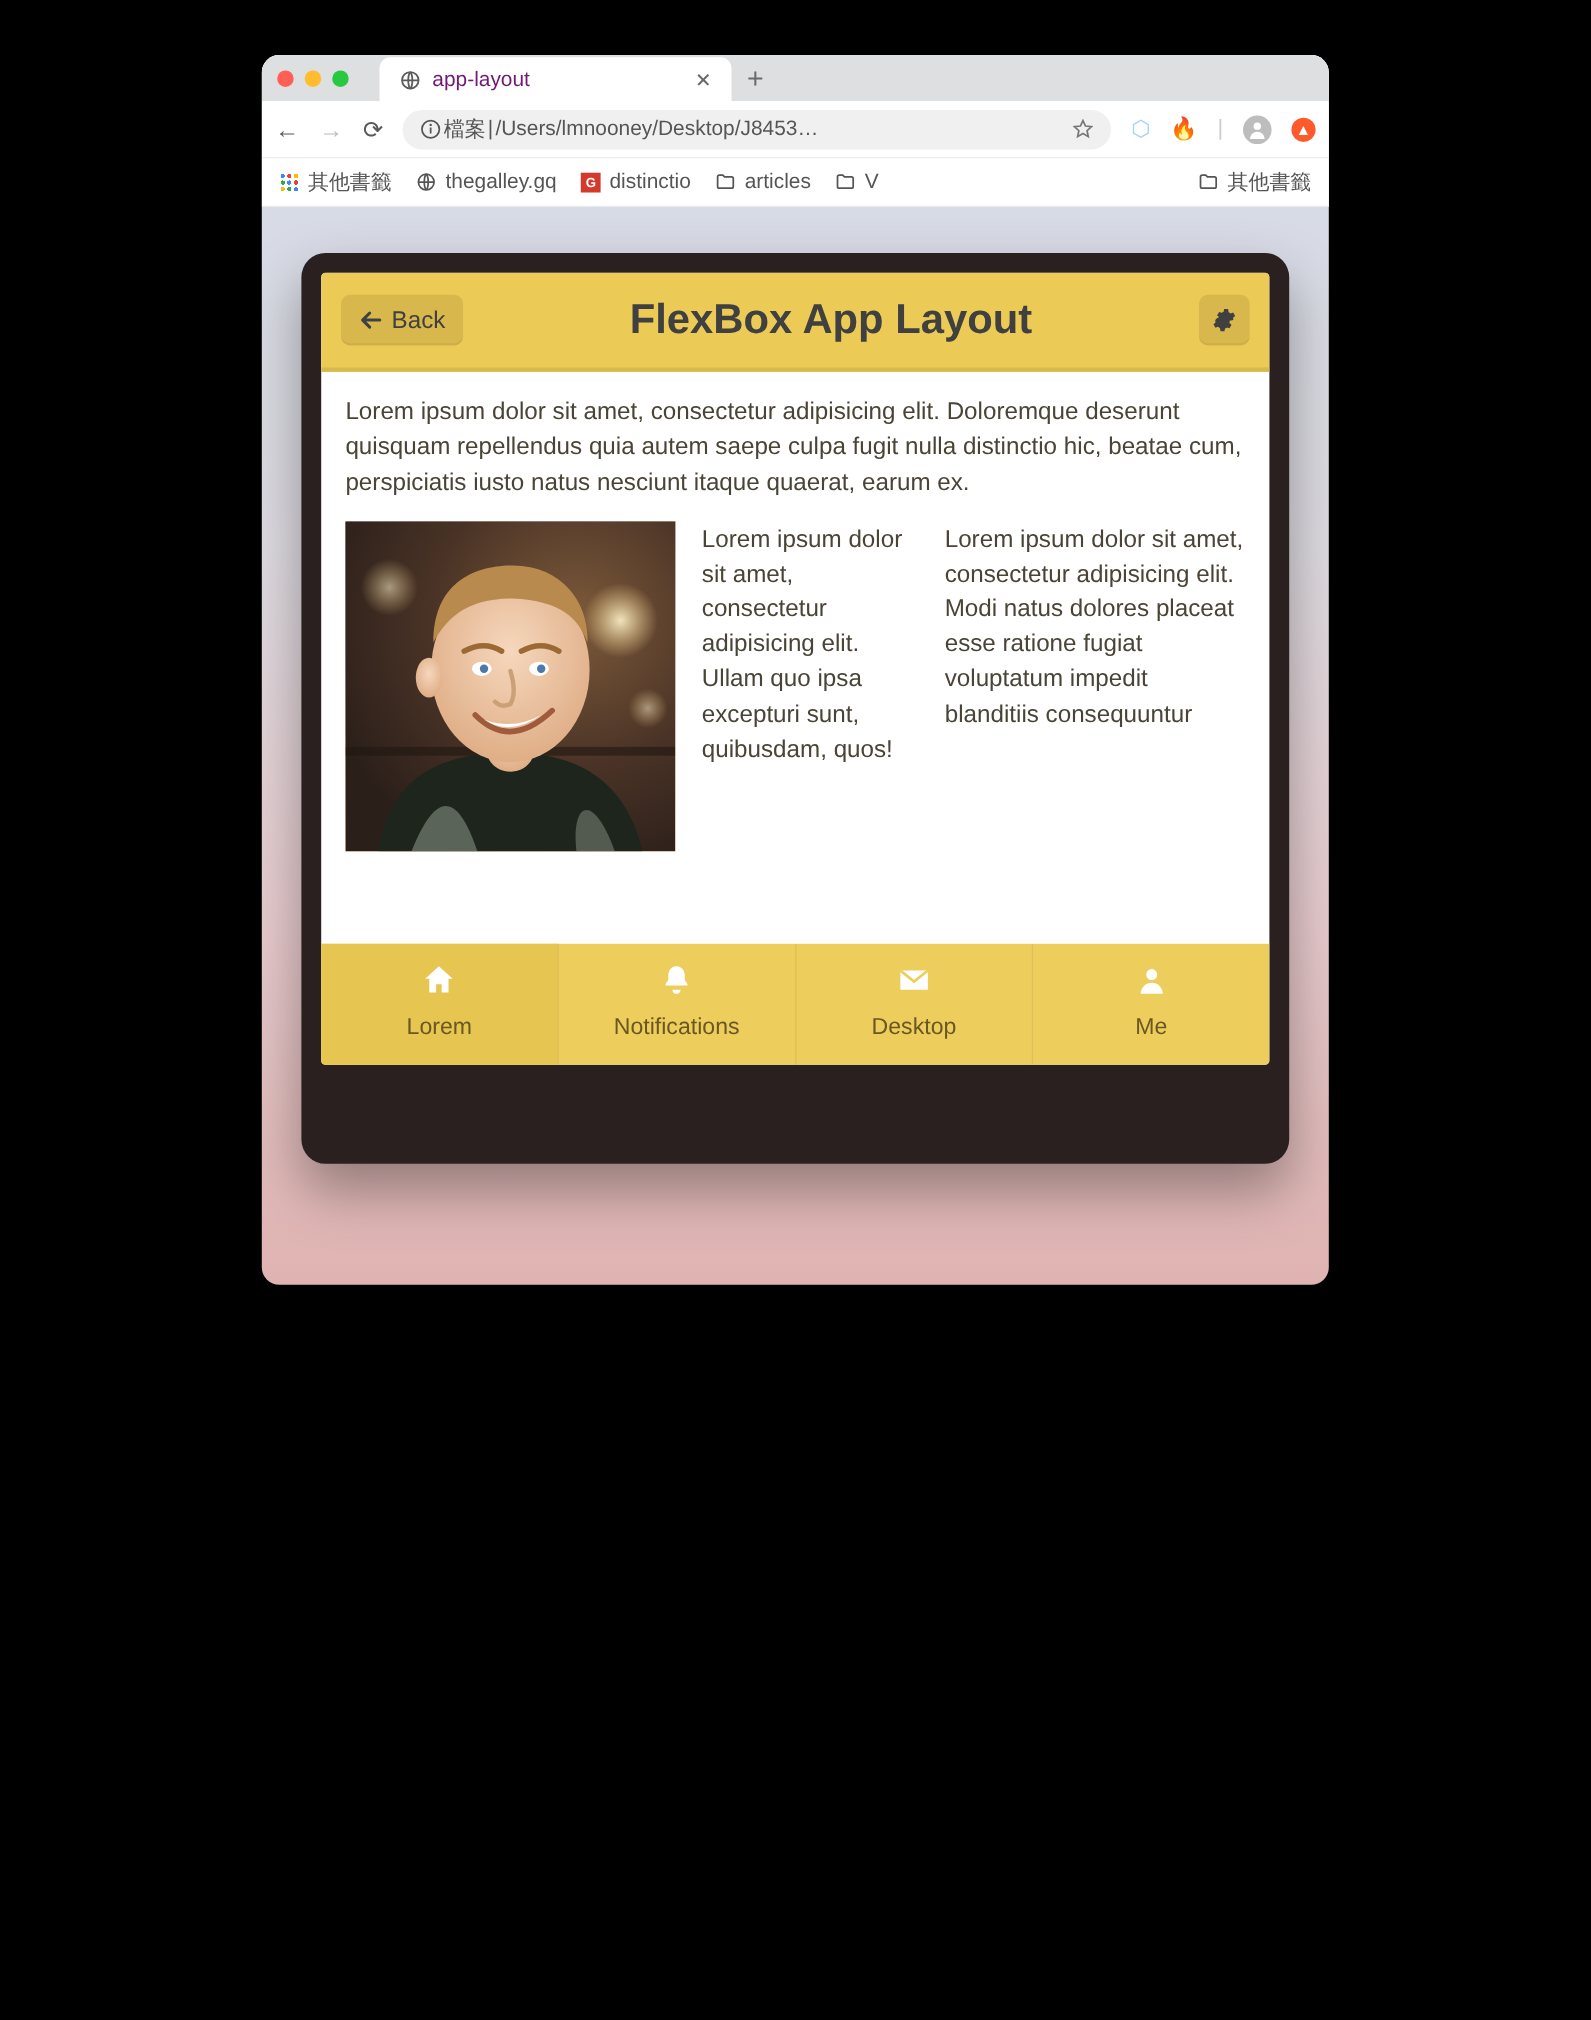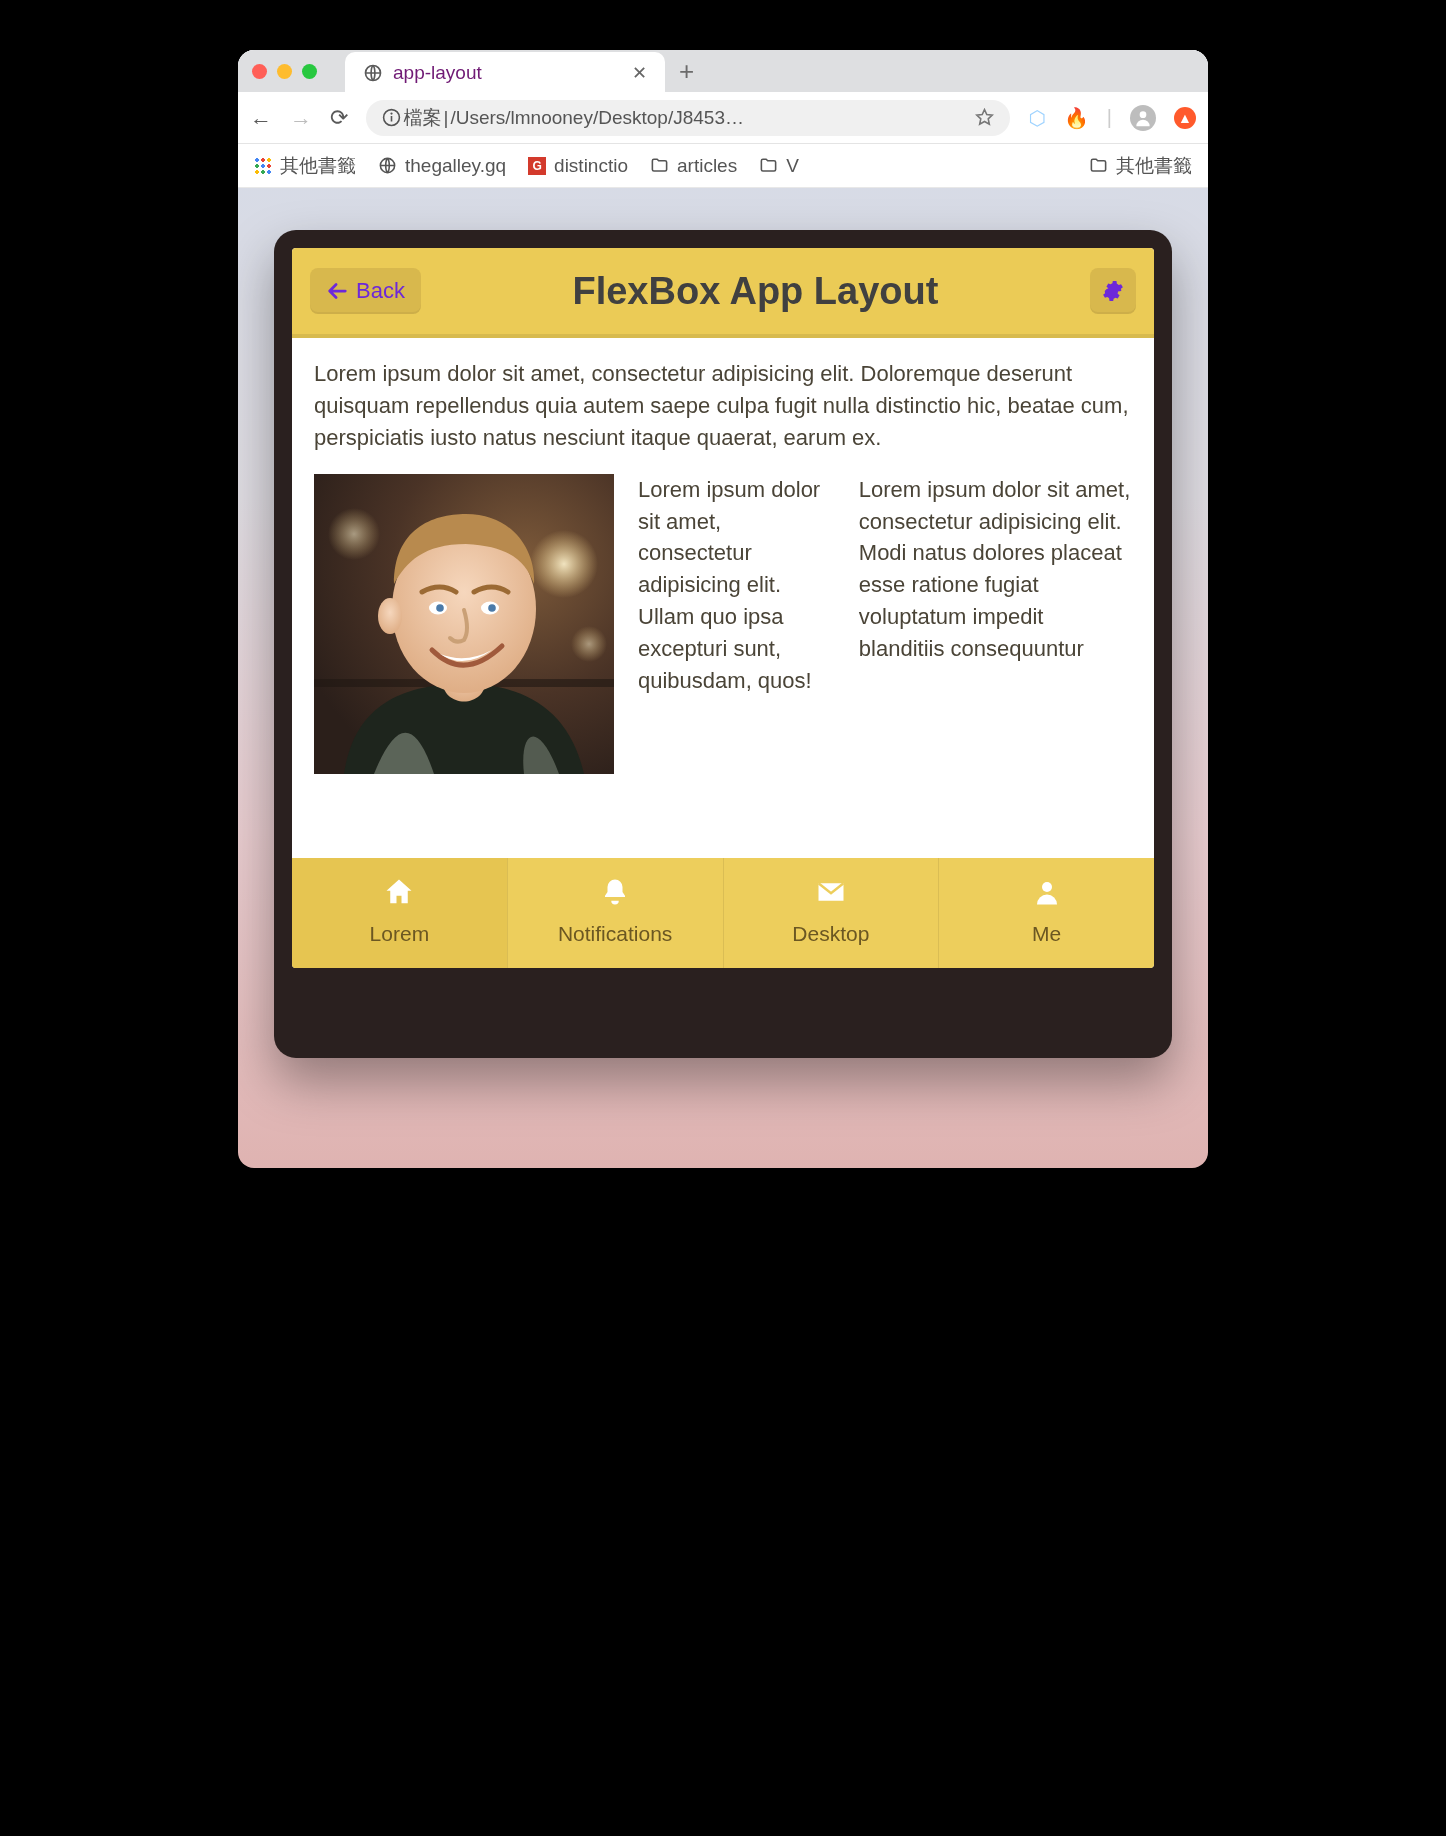--- a/index.html
+++ b/index.html
@@ -149,21 +149,21 @@
   .app-header {
     background: #ebcb56;
     display: flex;
     align-items: center;
     padding: 20px 18px;
     gap: 14px;
     border-bottom: 4px solid #d7ba4e;
   }
   .btn {
     background: #d8b84d;
-    color: #6d28d9;
+    color: #404040;
     border-radius: 8px;
     padding: 10px 16px;
     font-size: 22px;
     display: flex;
     align-items: center;
     gap: 8px;
     box-shadow: inset 0 -2px 0 rgba(0,0,0,.05);
   }
   .btn.icon-only { padding: 12px; width: 46px; height: 46px; justify-content:center;}
   .app-title {

